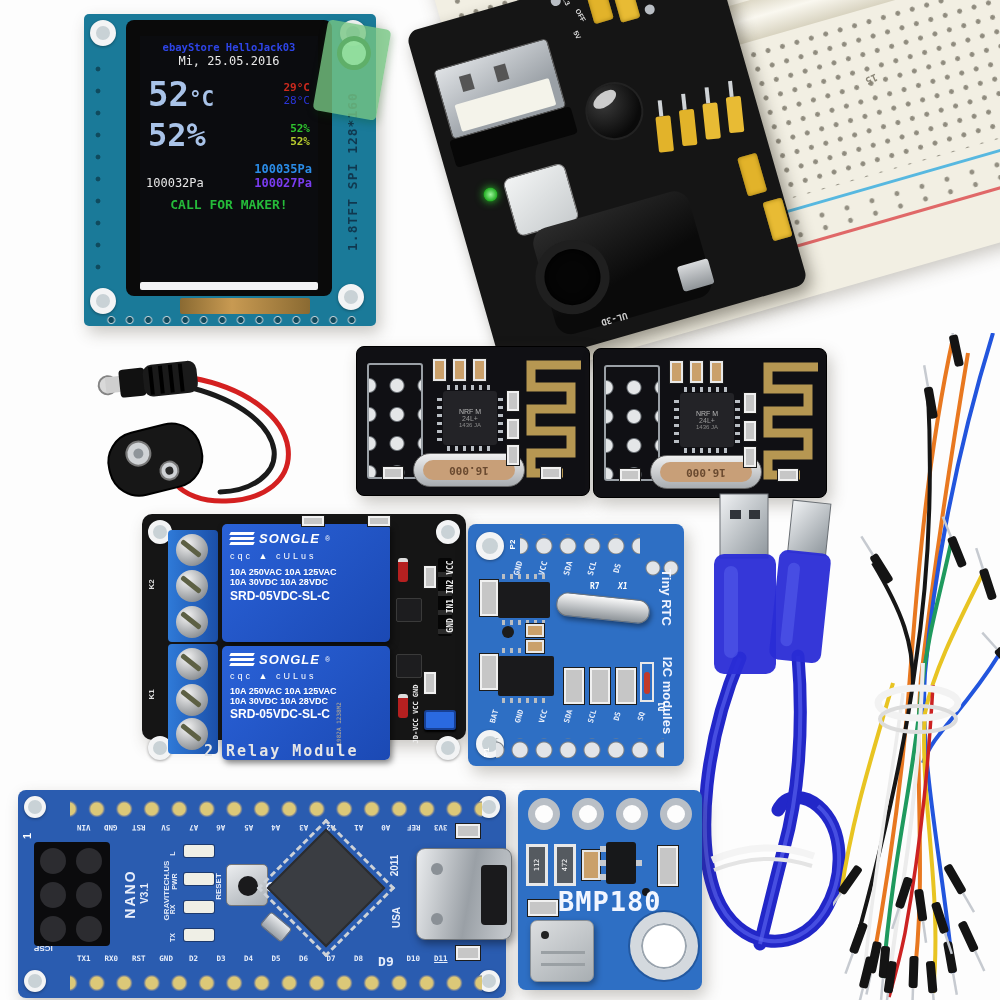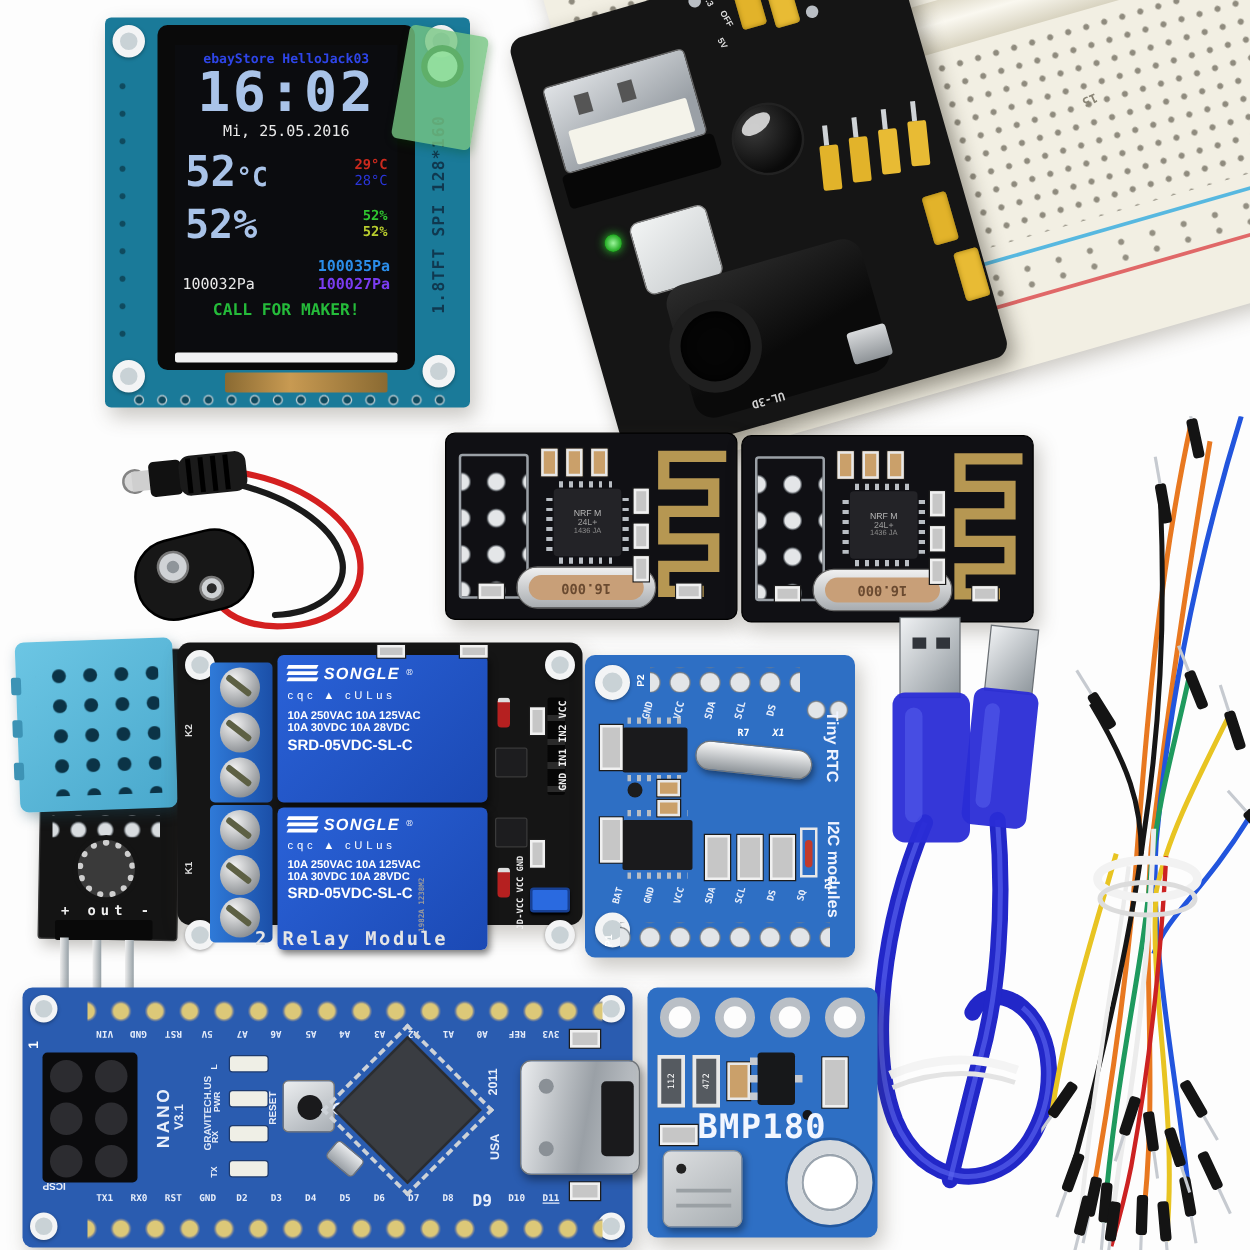--- a/index.html
+++ b/index.html
@@ -114,21 +114,20 @@
     <div class="hole" style="left:256px;top:6px;width:26px;height:26px;"></div>
     <div class="hole" style="left:6px;top:274px;width:26px;height:26px;"></div>
     <div class="hole" style="left:254px;top:270px;width:26px;height:26px;"></div>
     <div class="c" style="left:8px;top:44px;width:12px;height:220px;
          background-image:radial-gradient(circle,#0f4a5e 2px,transparent 2.8px);background-size:12px 22px;"></div>
 
     <div class="c" style="left:42px;top:6px;width:206px;height:276px;background:#0a0a0a;border-radius:8px;">
       <div class="c mono" style="left:14px;top:16px;width:178px;height:244px;background:#0b0c0f;overflow:hidden;
                   display:flex;flex-direction:column;align-items:center;padding:5px 4px;">
         <div style="font-size:10.5px;color:#2e45e8;font-weight:bold;white-space:nowrap;">ebayStore HelloJack03</div>
-        <div style="font-size:44px;line-height:1.0;color:#a9c3e8;font-weight:bold;letter-spacing:2px;">16:02</div>
         <div style="font-size:12px;color:#e8e8e8;margin-top:1px;">Mi, 25.05.2016</div>
         <div style="display:flex;width:100%;justify-content:space-between;align-items:center;margin-top:6px;padding:0 4px;">
           <div style="color:#a9c3e8;font-weight:bold;">
             <span style="font-size:34px;">52</span><span style="font-size:21px;">°C</span>
           </div>
           <div style="display:flex;flex-direction:column;align-items:flex-end;">
             <span style="font-size:11px;color:#cc2a1e;font-weight:bold;">29°C</span>
             <span style="font-size:11px;color:#2a35d8;font-weight:normal;">28°C</span>
           </div>
         </div>
@@ -247,42 +246,20 @@
     <div class="smdt" style="left:76px;top:12px;width:13px;height:22px;"></div>
     <div class="smdt" style="left:96px;top:12px;width:13px;height:22px;"></div>
     <div class="smdt" style="left:116px;top:12px;width:13px;height:22px;"></div>
     <div class="smdw" style="left:150px;top:44px;width:12px;height:20px;"></div>
     <div class="smdw" style="left:150px;top:72px;width:12px;height:20px;"></div>
     <div class="smdw" style="left:150px;top:98px;width:12px;height:20px;"></div>
     <div class="smdw" style="left:26px;top:120px;width:20px;height:12px;"></div>
     <div class="smdw" style="left:184px;top:120px;width:20px;height:12px;"></div>
   </div>
 
-  <div class="c" style="left:8px;top:512px;width:150px;height:266px;">
-    <div class="c" style="left:24px;top:6px;width:112px;height:234px;background:#141414;
-         border-radius:3px;border:1px solid #3a3a3a;transform:rotate(1deg);box-shadow:3px 5px 12px rgba(50,45,35,.3);"></div>
-    <div class="c" style="left:6px;top:0;width:126px;height:136px;
-         background:linear-gradient(140deg,#6cc6e4,#49a8cc);border-radius:7px;transform:rotate(-2deg);
-         box-shadow:2px 4px 10px rgba(30,80,100,.35);">
-      <div class="c" style="left:16px;top:12px;width:98px;height:112px;
-           background-image:radial-gradient(circle,#0b3346 5px,transparent 6px);background-size:25px 24px;background-position:6px 4px;"></div>
-      <div class="c" style="left:-4px;top:28px;width:8px;height:14px;background:#3d93b5;border-radius:2px;"></div>
-      <div class="c" style="left:-4px;top:62px;width:8px;height:14px;background:#3d93b5;border-radius:2px;"></div>
-      <div class="c" style="left:-4px;top:96px;width:8px;height:14px;background:#3d93b5;border-radius:2px;"></div>
-    </div>
-    <div class="c" style="left:34px;top:140px;width:86px;height:18px;
-         background-image:radial-gradient(circle,#d8dcdf 5px,#7a8085 6px,transparent 7px);background-size:21.5px 18px;background-position:10px 3px;"></div>
-    <div class="c" style="left:54px;top:160px;width:46px;height:46px;border-radius:50%;
-         background:#3a3a3a;border:5px dotted #cfcfcf;box-shadow:0 0 0 4px #141414;"></div>
-    <div class="c mono" style="left:34px;top:210px;width:88px;text-align:center;font-size:11px;color:#f0f0f0;letter-spacing:4px;font-weight:bold;">+ out -</div>
-    <div class="c" style="left:36px;top:224px;width:78px;height:16px;background:#090909;border-radius:2px;"></div>
-    <div class="c" style="left:40px;top:238px;width:7px;height:60px;background:linear-gradient(90deg,#eee,#96a0a6);"></div>
-    <div class="c" style="left:66px;top:240px;width:7px;height:58px;background:linear-gradient(90deg,#eee,#96a0a6);"></div>
-    <div class="c" style="left:92px;top:240px;width:7px;height:56px;background:linear-gradient(90deg,#eee,#96a0a6);"></div>
-  </div>
 
   <div class="c shadow" style="left:142px;top:514px;width:324px;height:226px;background:#151515;border-radius:10px;">
     <div class="hole" style="left:6px;top:6px;width:24px;height:24px;border-width:5px;"></div>
     <div class="hole" style="left:294px;top:6px;width:24px;height:24px;border-width:5px;"></div>
     <div class="hole" style="left:6px;top:222px;width:24px;height:24px;border-width:5px;"></div>
     <div class="hole" style="left:294px;top:222px;width:24px;height:24px;border-width:5px;"></div>
     <span class="vlabel" style="left:4px;top:66px;font-size:8px;color:#ddd;transform:rotate(-90deg);">K2</span>
     <span class="vlabel" style="left:4px;top:176px;font-size:8px;color:#ddd;transform:rotate(-90deg);">K1</span>
 
     <div class="c" style="left:26px;top:16px;width:50px;height:112px;

